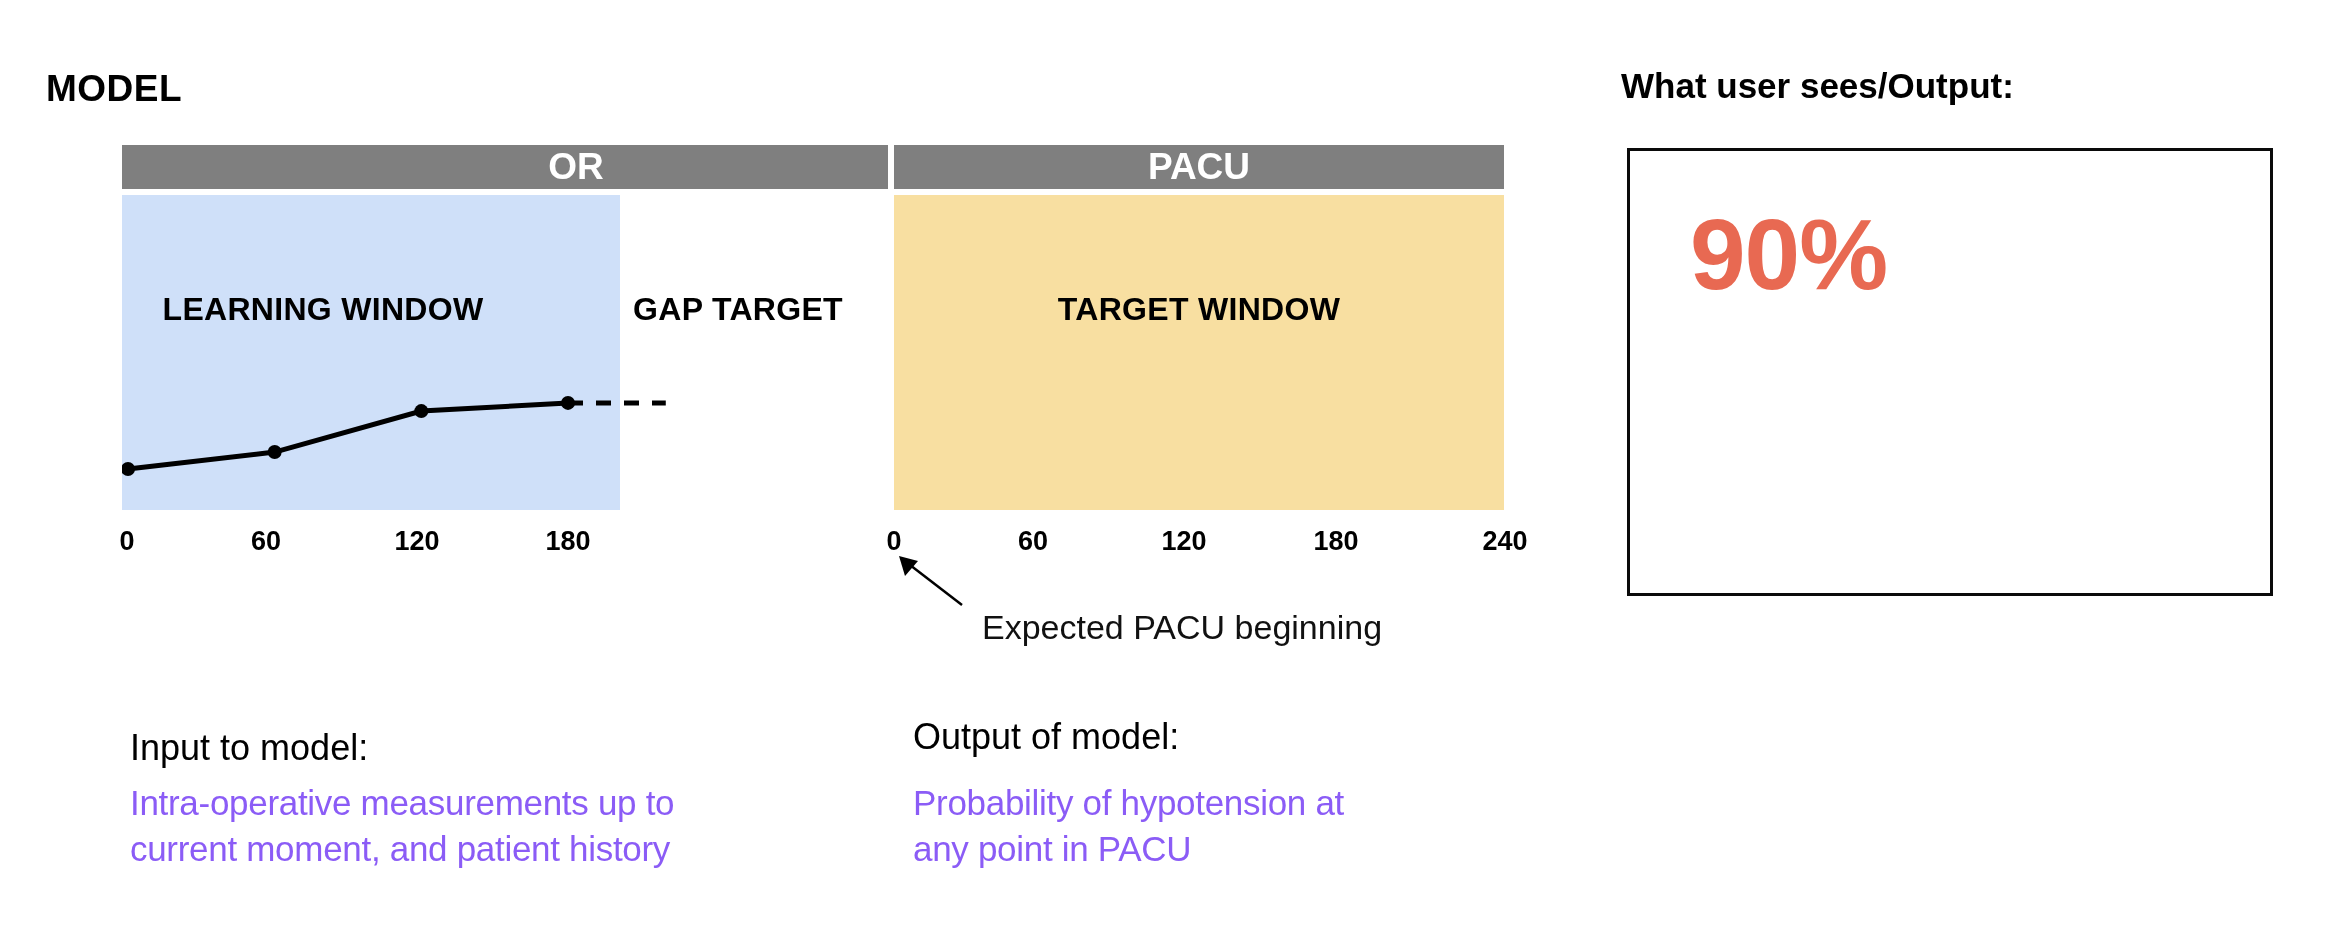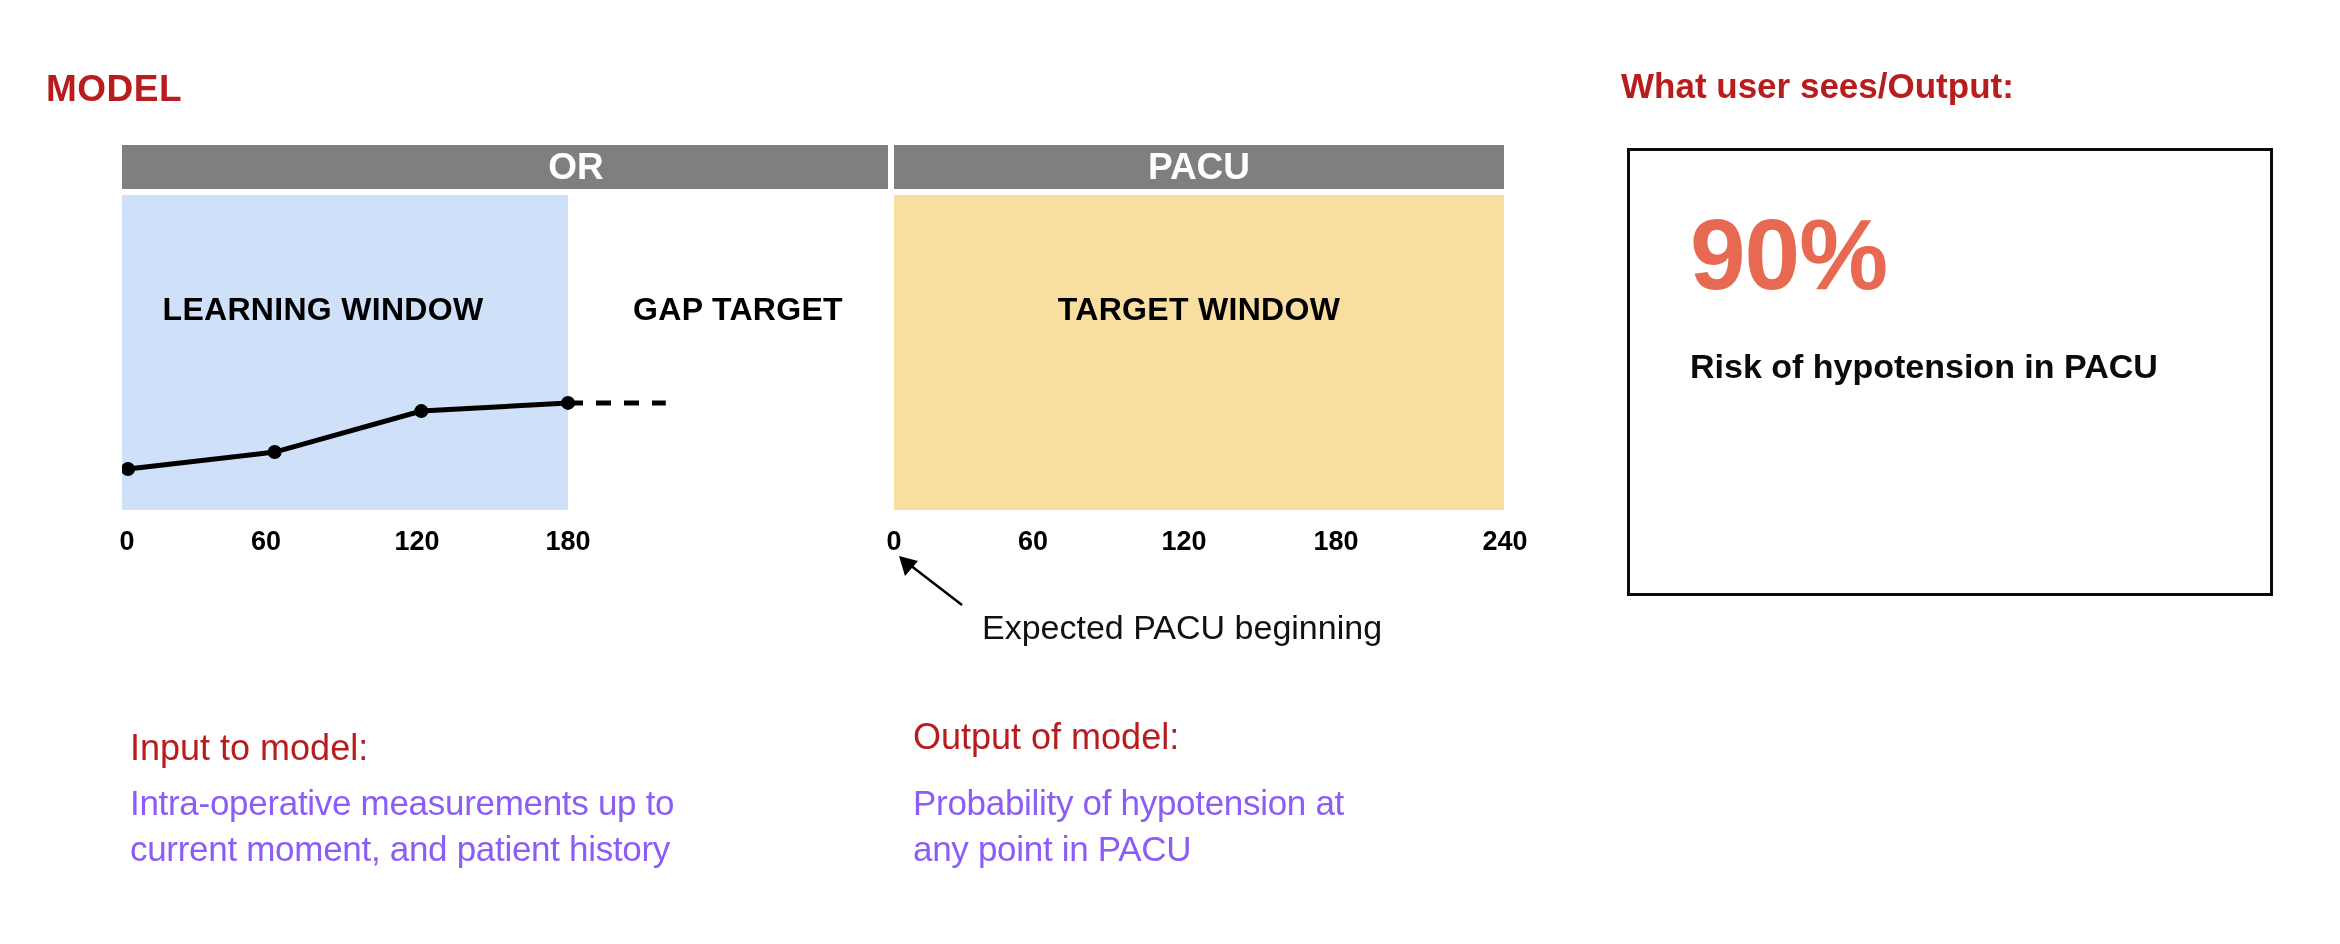--- a/index.html
+++ b/index.html
@@ -4,38 +4,38 @@
 <style>
   * { margin:0; padding:0; box-sizing:border-box; }
   html,body { background:#ffffff; }
   body {
     width:2340px; height:944px; position:relative; overflow:hidden;
     font-family:"Liberation Sans","DejaVu Sans",sans-serif;
     color:#000;
   }
   .abs { position:absolute; }
 
-  .blue-heading { color:#b91c1c; }
+  .blue-heading { color:#000000; }
 
   #model-title { left:46px; top:68px; font-size:37px; font-weight:700; letter-spacing:0.5px; }
 
   
   .phase-bar { top:145px; height:44px; background:#7f7f7f; }
   #or-bar   { left:122px; width:766px; }
   #pacu-bar { left:894px; width:610px; }
   .phase-label {
     position:absolute; top:0; height:44px; line-height:44px;
     color:#ffffff; font-size:37px; font-weight:600; transform:translateX(-50%);
   }
   #or-label { left:454px; }
   #pacu-label { left:305px; }
 
   
   .window-box { top:195px; height:315px; }
-  #learning-box { left:122px; width:446px; background:#cfe0f9; }
+  #learning-box { left:122px; width:498px; background:#cfe0f9; }
   #target-box   { left:894px; width:610px; background:#f8dfa1; }
   .window-label { font-size:32px; font-weight:600; letter-spacing:0.3px; white-space:nowrap; }
   #learning-label { position:absolute; left:201px; top:96px; transform:translateX(-50%); }
   #target-label   { position:absolute; left:50%;  top:96px; transform:translateX(-50%); }
   #gap-label      { left:738px; top:291px; transform:translateX(-50%); }
 
   
   #learning-trend-chart { left:122px; top:195px; }
 
   
@@ -123,14 +123,13 @@
 
 <div id="output-heading" class="abs section-heading blue-heading">Output of model:</div>
 <div id="output-body" class="abs section-body">
   <span>Probability of hypotension at</span>
   <span>any point in PACU</span>
 </div>
 
 <div id="user-heading" class="abs blue-heading">What user sees/Output:</div>
 <div id="risk-box" class="abs">
   <div id="risk-value">90%</div>
-  <div id="risk-caption">Risk of hypotension in PACU</div>
 </div>
 
 </body></html>

